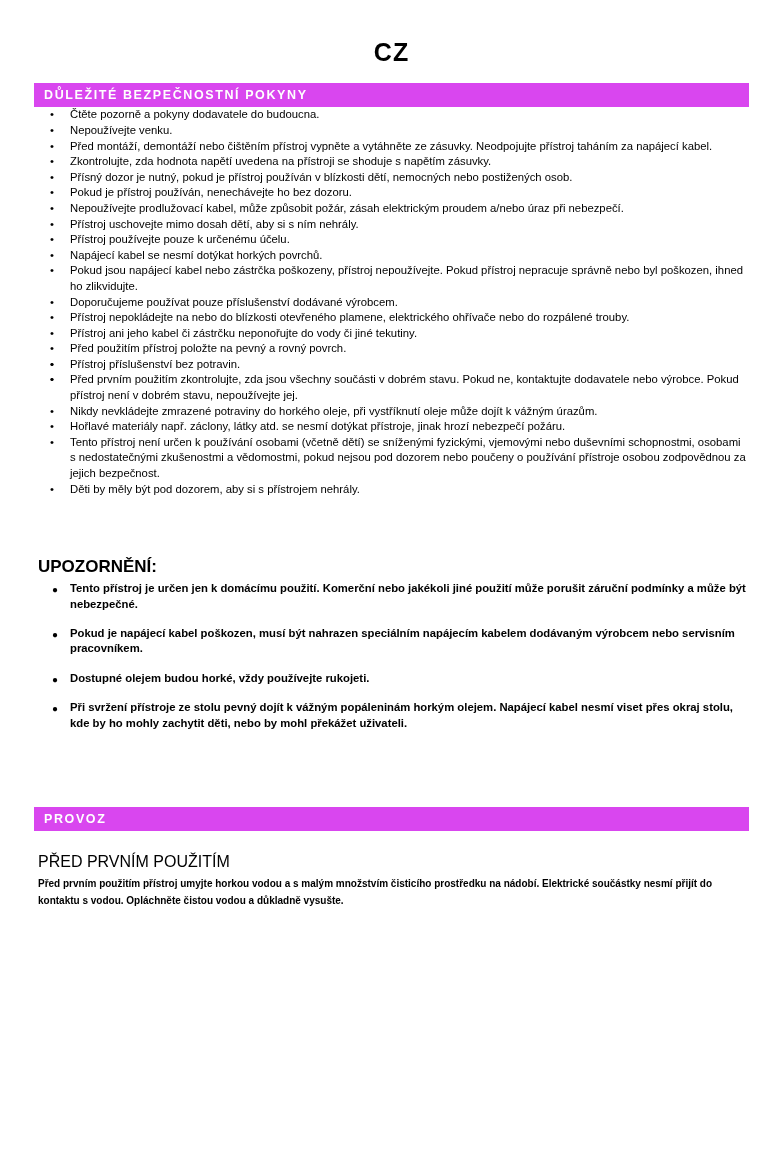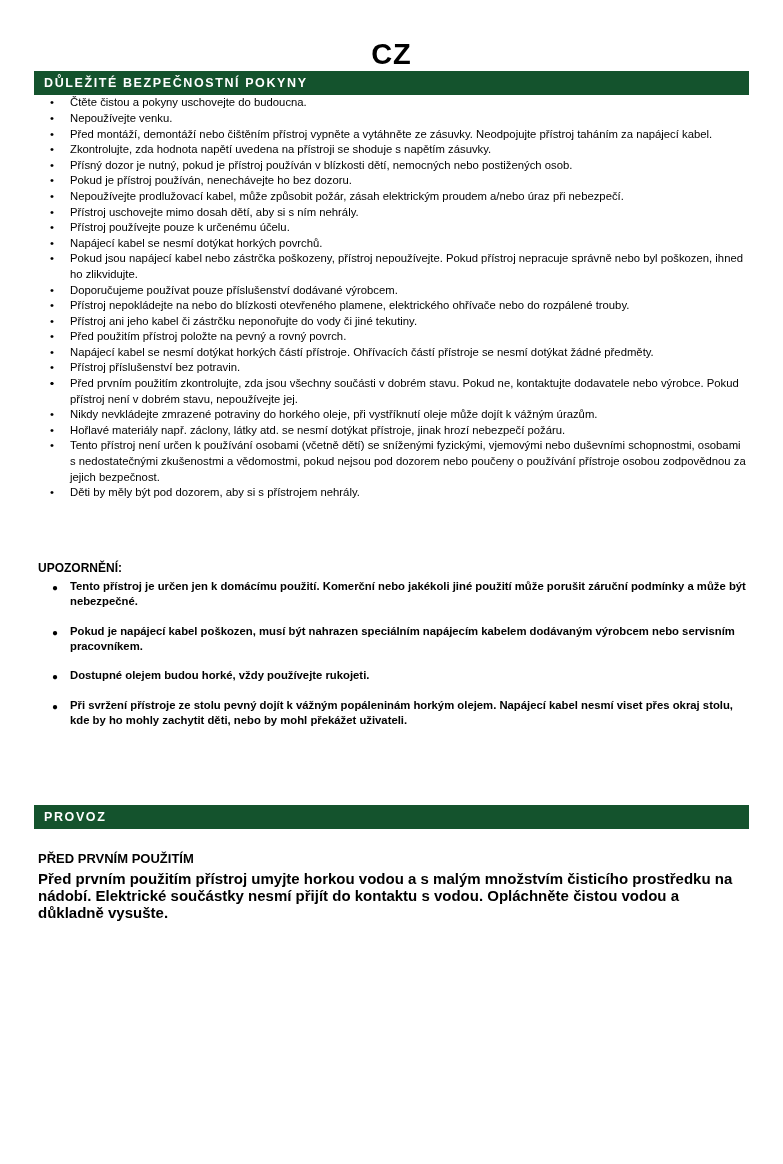--- a/index.html
+++ b/index.html
@@ -17,27 +17,28 @@
   }
   .page {
     position: relative;
     width: 783px;
     height: 1164px;
     box-sizing: border-box;
     padding: 0 22px;
   }
   .lang-title {
     text-align: center;
-    font-size: 29px;
+    font-size: 25px;
     font-weight: bold;
     letter-spacing: 1px;
     margin-top: 38px;
+    margin-bottom: 16px;
   }
   .section-bar {
-    background: #14532d;
+    background: #d946ef;
     color: #ffffff;
     font-size: 12.5px;
     font-weight: bold;
     letter-spacing: 1.6px;
     padding: 5px 10px 5px 10px;
     margin: 0 12px 0 12px;
     line-height: 1.15;
   }
   .section-bar.provoz {
     letter-spacing: 1.6px;
@@ -59,81 +60,81 @@
   }
   ul.bullets li .bul {
     position: absolute;
     left: 16px;
     top: 0;
   }
   .safety-list {
     margin-top: 13px;
   }
   .warn-heading {
-    font-size: 12px;
+    font-size: 17px;
     font-weight: bold;
     margin-top: 6px;
     margin-bottom: 4px;
     padding-left: 4px;
   }
   ul.bullets.solid li {
     font-weight: bold;
     padding-left: 36px;
     margin-bottom: 14px;
     line-height: 15.4px;
   }
   ul.bullets.solid li .bul {
     left: 18px;
     font-size: 10px;
     top: 1px;
   }
   .sub-heading {
-    font-size: 13px;
-    font-weight: bold;
+    font-size: 16px;
+    font-weight: normal;
     padding-left: 4px;
     margin-bottom: 4px;
   }
   .para {
-    font-size: 15px;
+    font-size: 10px;
     line-height: 17px;
     font-weight: bold;
     padding-left: 4px;
     padding-right: 6px;
   }
   .spacer-big { height: 54px; }
   .spacer-mid { height: 62px; }
   .spacer-prov { height: 22px; }
 </style>
 </head>
 <body>
 
 <div class="page">
 
   <div class="lang-title">CZ</div>
 
   <div class="section-bar">DŮLEŽITÉ BEZPEČNOSTNÍ POKYNY</div>
 
   <div class="body-area">
     <ul class="bullets safety-list">
-      <li><span class="bul">•</span><span>Čtěte čistou a pokyny uschovejte do budoucna.</span></li>
+      <li><span class="bul">•</span><span>Čtěte pozorně a pokyny dodavatele do budoucna.</span></li>
       <li><span class="bul">•</span><span>Nepoužívejte venku.</span></li>
       <li><span class="bul">•</span><span>Před montáží, demontáží nebo čištěním přístroj vypněte a vytáhněte ze zásuvky. Neodpojujte přístroj taháním za napájecí kabel.</span></li>
       <li><span class="bul">•</span><span>Zkontrolujte, zda hodnota napětí uvedena na přístroji se shoduje s napětím zásuvky.</span></li>
       <li><span class="bul">•</span><span>Přísný dozor je nutný, pokud je přístroj používán v blízkosti dětí, nemocných nebo postižených osob.</span></li>
       <li><span class="bul">•</span><span>Pokud je přístroj používán, nenechávejte ho bez dozoru.</span></li>
       <li><span class="bul">•</span><span>Nepoužívejte prodlužovací kabel, může způsobit požár, zásah elektrickým proudem a/nebo úraz při nebezpečí.</span></li>
       <li><span class="bul">•</span><span>Přístroj uschovejte mimo dosah dětí, aby si s ním nehrály.</span></li>
       <li><span class="bul">•</span><span>Přístroj používejte pouze k určenému účelu.</span></li>
       <li><span class="bul">•</span><span>Napájecí kabel se nesmí dotýkat horkých povrchů.</span></li>
       <li><span class="bul">•</span><span>Pokud jsou napájecí kabel nebo zástrčka poškozeny, přístroj nepoužívejte. Pokud přístroj nepracuje správně nebo byl poškozen, ihned ho zlikvidujte.</span></li>
       <li><span class="bul">•</span><span>Doporučujeme používat pouze příslušenství dodávané výrobcem.</span></li>
       <li><span class="bul">•</span><span>Přístroj nepokládejte na nebo do blízkosti otevřeného plamene, elektrického ohřívače nebo do rozpálené trouby.</span></li>
       <li><span class="bul">•</span><span>Přístroj ani jeho kabel či zástrčku neponořujte do vody či jiné tekutiny.</span></li>
       <li><span class="bul">•</span><span>Před použitím přístroj položte na pevný a rovný povrch.</span></li>
-      <li><span class="bul">•</span><span>Napájecí kabel se nesmí dotýkat horkých částí přístroje. Ohřívacích částí přístroje se nesmí dotýkat žádné předměty.</span></li>
+      <li><span class="bul">•</span></li>
       <li><span class="bul">•</span><span>Přístroj příslušenství bez potravin.</span></li>
       <li><span class="bul">•</span></li>
       <li><span class="bul">•</span><span>Před prvním použitím zkontrolujte, zda jsou všechny součásti v dobrém stavu. Pokud ne, kontaktujte dodavatele nebo výrobce. Pokud přístroj není v dobrém stavu, nepoužívejte jej.</span></li>
       <li><span class="bul">•</span><span>Nikdy nevkládejte zmrazené potraviny do horkého oleje, při vystříknutí oleje může dojít k vážným úrazům.</span></li>
       <li><span class="bul">•</span><span>Hořlavé materiály např. záclony, látky atd. se nesmí dotýkat přístroje, jinak hrozí nebezpečí požáru.</span></li>
       <li><span class="bul">•</span><span>Tento přístroj není určen k používání osobami (včetně dětí) se sníženými fyzickými, vjemovými nebo duševními schopnostmi, osobami s nedostatečnými zkušenostmi a vědomostmi, pokud nejsou pod dozorem nebo poučeny o používání přístroje osobou zodpovědnou za jejich bezpečnost.</span></li>
       <li><span class="bul">•</span><span>Děti by měly být pod dozorem, aby si s přístrojem nehrály.</span></li>
     </ul>
 
     <div class="spacer-big"></div>

